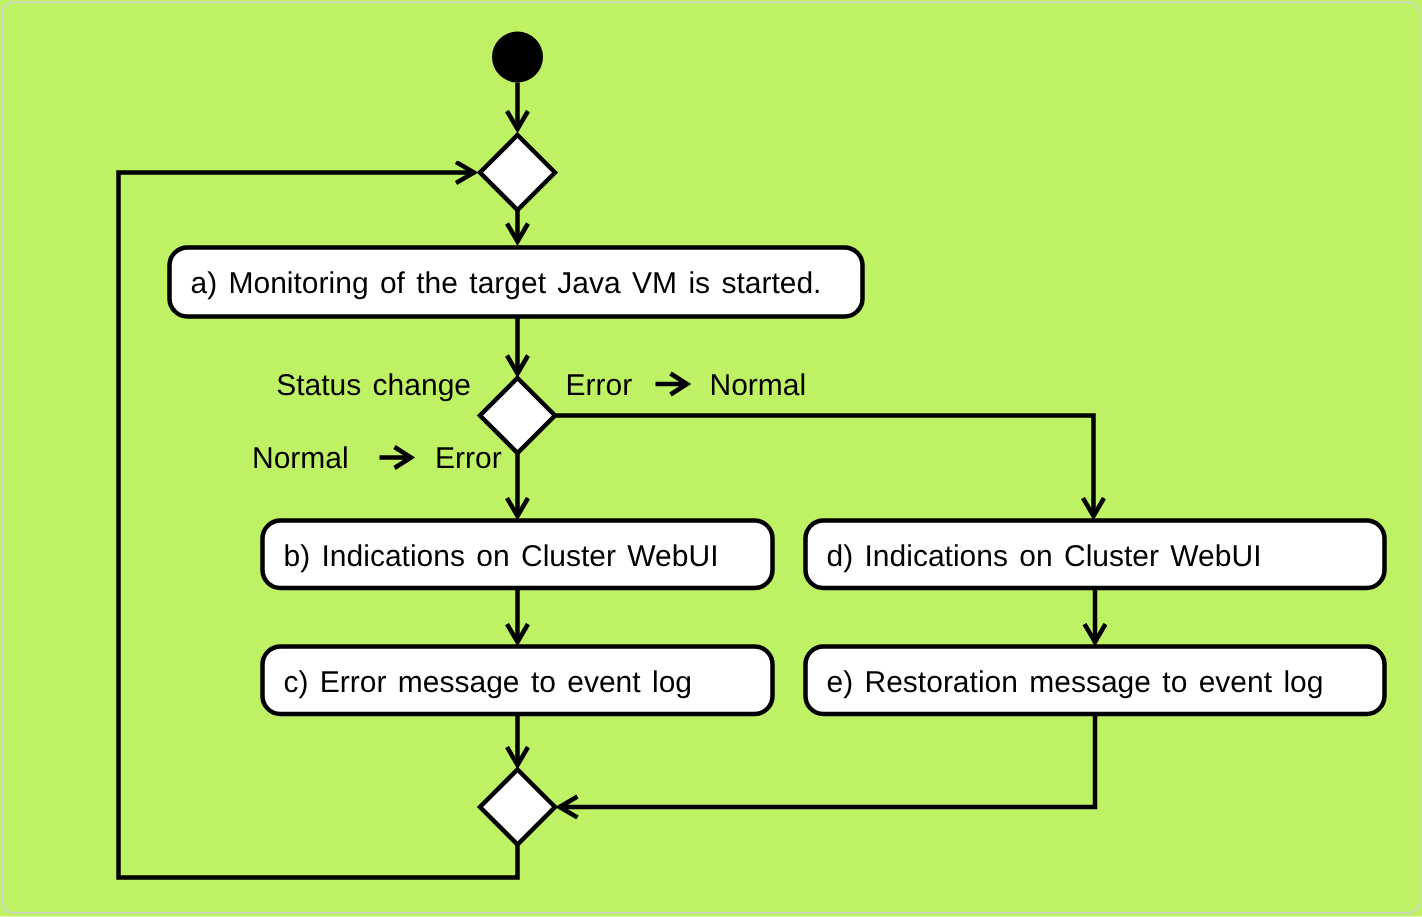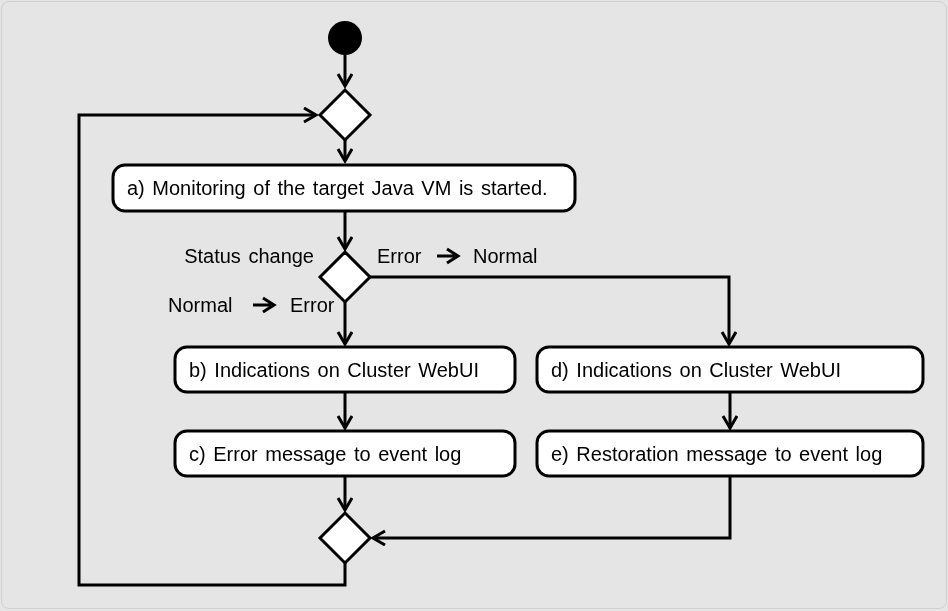--- a/index.html
+++ b/index.html
@@ -5,21 +5,21 @@
   html, body {
     margin: 0;
     padding: 0;
     background: #ffffff;
     font-family: "Liberation Sans", sans-serif;
   }
   .canvas {
     position: relative;
     width: 948px;
     height: 611px;
-    background: #e5e5e5;
+    background: #bef264;
     box-sizing: border-box;
   }
   .frame {
     position: absolute;
     left: 1px; top: 1px;
     width: 944px; height: 606px;
     border: 1px solid #d0d0d0;
     border-radius: 8px;
     pointer-events: none;
   }

